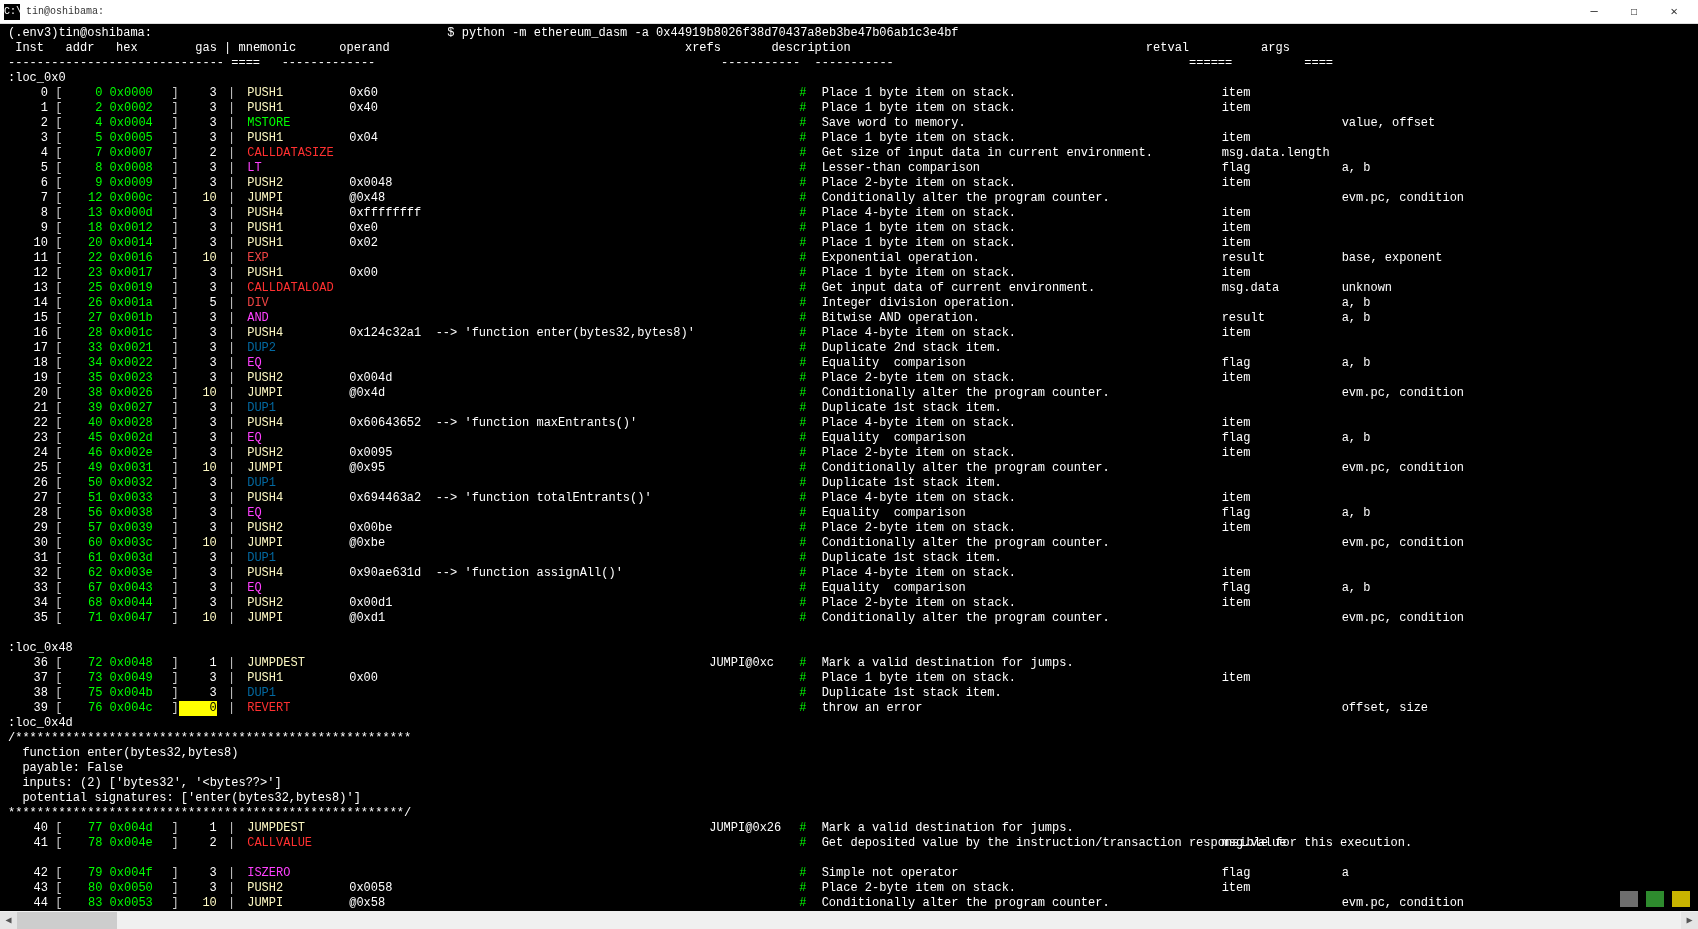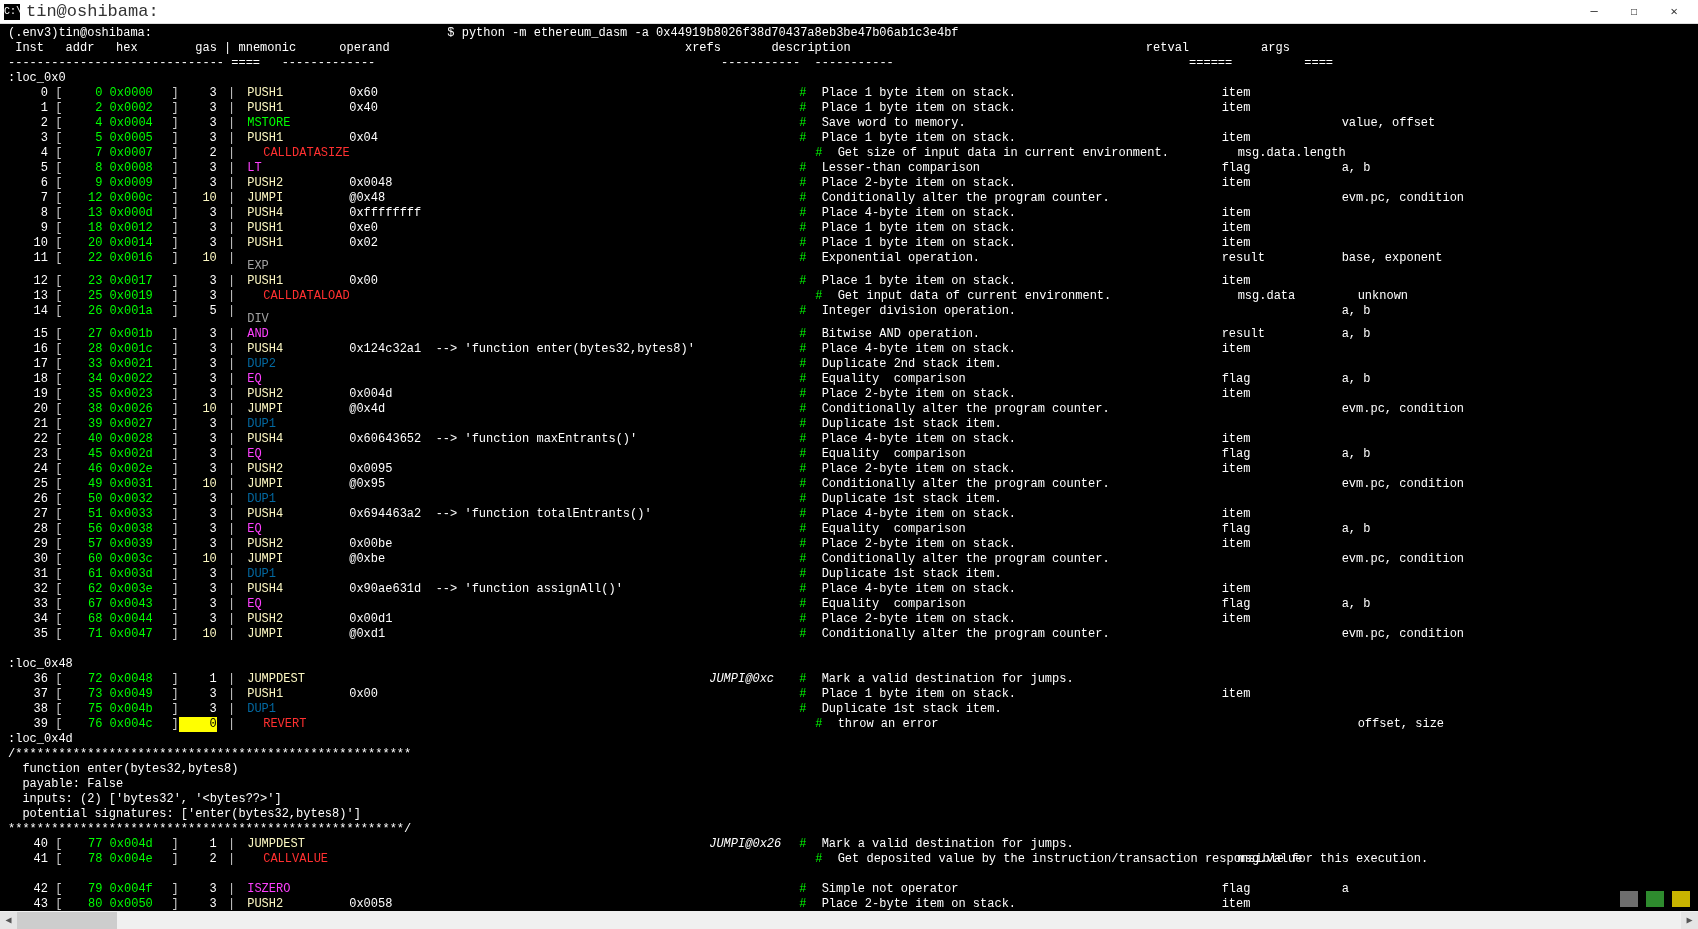--- a/index.html
+++ b/index.html
@@ -5,48 +5,48 @@
   * { margin: 0; padding: 0; box-sizing: border-box; }
   html, body { width: 100%; height: 100%; background: #000; overflow: hidden; }
   body { font-family: Consolas, 'Courier New', monospace; font-size: 12px; color: #ccc; }
 
   
   .titlebar {
     height: 24px; background: #fff; display: flex; align-items: center;
     padding: 0 4px; border-bottom: 1px solid #ddd;
   }
   .titlebar .icon { width: 16px; height: 16px; background: #000; display:inline-block; margin-right:6px; font-size:10px; color:#fff; text-align:center; line-height:16px;}
-  .titlebar .title { color:#333; font-size:17px; flex:1; }
+  .titlebar .title { color:#333; font-size:10px; flex:1; }
   .titlebar .winbtn { width:40px; text-align:center; color:#333; font-size:12px; cursor:pointer;}
 
   
   .term {
     position:absolute; top:24px; left:0; right:0; bottom:18px;
     background:#000; overflow:hidden; padding:2px 8px;
     white-space: pre; line-height: 1.25;
   }
   .row { display:flex; }
   .c-white { color:#fff; }
   .c-dim   { color:#777; }
   .c-green { color:#00ff00; }
   .c-yellow{ color:#fef9c3; }
-  .c-red   { color:#ff3030;margin-left:16px; }
-  .c-cyan  { color:#a3a3a3;margin-top:8px; }
+  .c-red   { color:#ff3030; }
+  .c-cyan  { color:#ef4444; }
   .c-magenta{ color:#ff40ff; }
   .c-dred  { color:#0369a1; }
   .bg-yellow{ background:#ffff00; color:#000; }
 
   
   .col-inst   { width: 40px; text-align:right; }
   .col-addr   { width: 40px; text-align:right; }
   .col-hex    { width: 62px; }
   .col-gas    { width: 38px; text-align:right; }
   .col-mnem   { width: 110px; padding-left:8px;}
   .col-op     { width: 360px; }
-  .col-xref   { width: 90px; font-style: italic; }
+  .col-xref   { width: 90px; }
   .col-desc   { width: 400px; }
   .col-ret    { width: 120px; }
   .col-args   { flex:1; }
 
   .brkl { color:#ccc;}
   .brkr { color:#ccc;}
   .pipe { color:#ccc; padding:0 4px;}
   .hash { color:#00ff00; padding-right:8px;}
   .loc  { color:#fff;}
   .stars{ color:#fff;}

